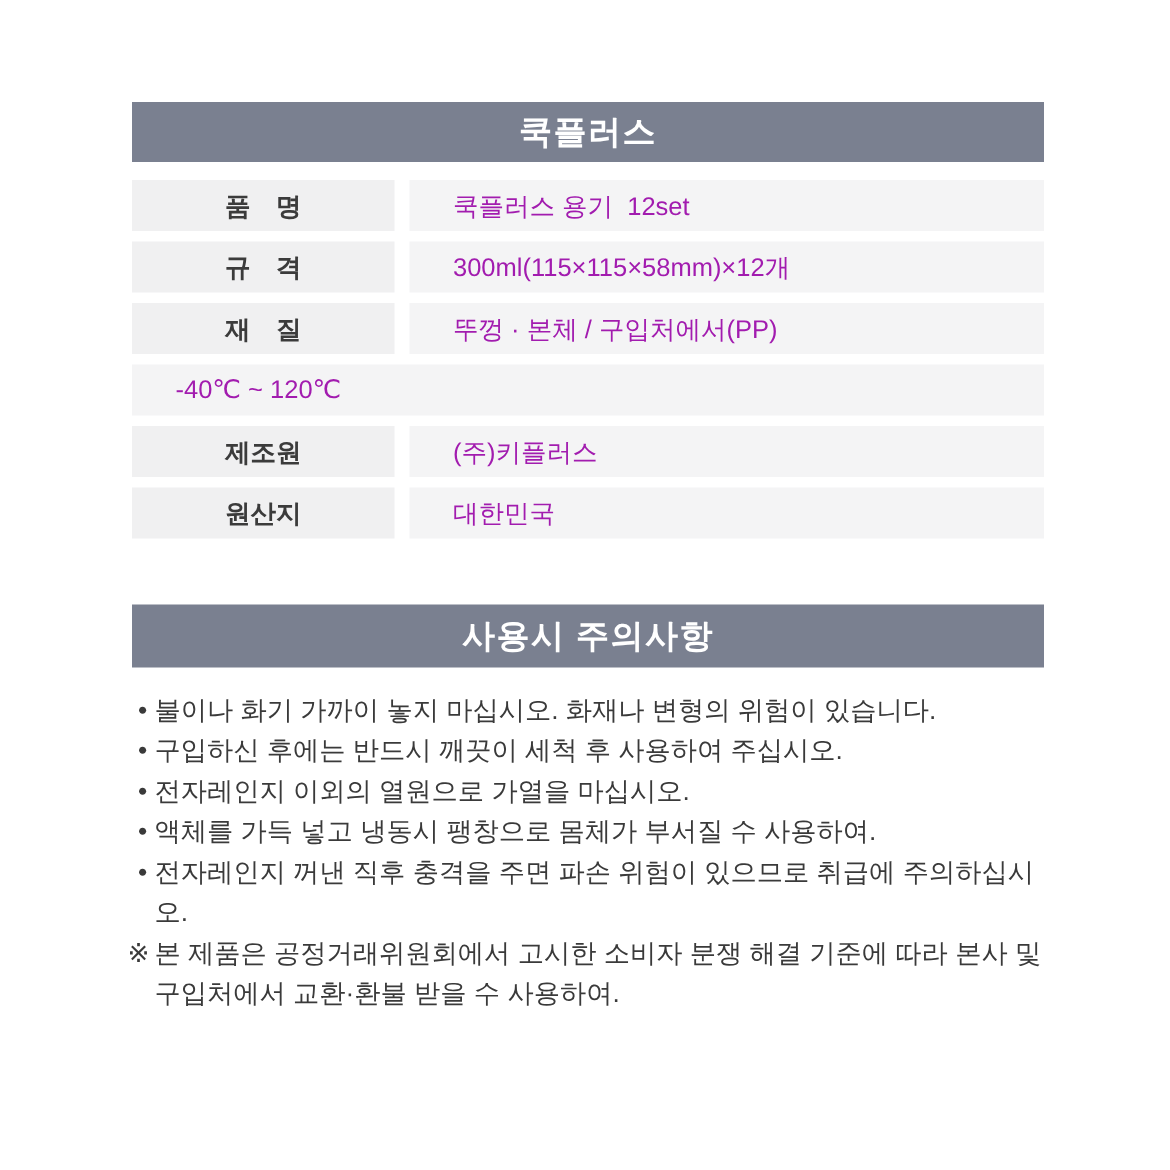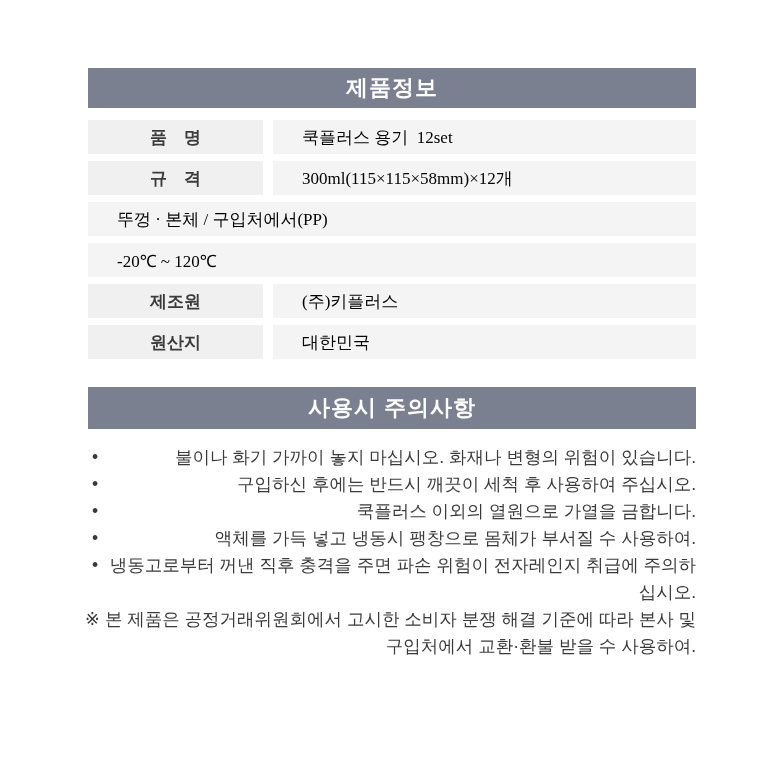--- a/index.html
+++ b/index.html
@@ -12,73 +12,73 @@
   .sheet { position: relative; width: 780px; height: 780px; background: #ffffff; overflow: hidden; }
   .content { position: absolute; left: 88px; top: 68px; width: 608px; }
 
   .section-header {
     height: 40px;
     background: #7a8090;
     color: #ffffff;
     display: flex; align-items: center; justify-content: center;
     font-size: 22px; font-weight: 700; letter-spacing: 1px;
   }
-  .section-header.second { margin-top: 28px; height: 42px; }
+  .section-header.second { margin-top: 44px; height: 42px; }
 
   .info-table { margin-top: 12px; display: flex; flex-direction: column; gap: 7px; }
   .info-row { display: flex; gap: 10px; height: 34px; }
   .info-label {
     width: 175px; background: #f0f0f1;
     display: flex; align-items: center; justify-content: center;
     font-size: 17px; font-weight: 700; color: #3b3b3b;
     white-space: pre;
   }
   .info-value {
     flex: 1; background: #f4f4f5;
     display: flex; align-items: center;
     padding-left: 29px;
-    font-size: 17px; color: #000000;
+    font-size: 17px; color: #a21caf;
     white-space: pre-wrap;
-    font-family: Liberation Serif, serif;
   }
 
   .notes {
     margin-top: 15px;
     font-size: 17.5px; line-height: 27px; color: #3a3a3a;
   }
   .note-item { display: flex; }
   .note-marker { flex: 0 0 auto; }
   .note-item.bullet .note-marker { width: 11px; margin-left: 4px; color: #3a3a3a; }
   .note-item.ref .note-marker { width: 18px; margin-left: -3px; }
-  .note-text { flex: 1 1 auto; text-align: right; }
+  .note-text { flex: 1 1 auto; }
 </style>
 </head>
 <body>
 
 <div class="sheet">
   <div class="content">
 
     <div class="section-header">
-      <span>제품정보</span>
+      <span>쿡플러스</span>
     </div>
 
     <div class="info-table">
       <div class="info-row">
         <div class="info-label">품　명</div>
         <div class="info-value">쿡플러스 용기  12set</div>
       </div>
       <div class="info-row">
         <div class="info-label">규　격</div>
         <div class="info-value">300ml(115×115×58mm)×12개</div>
       </div>
       <div class="info-row">
+        <div class="info-label">재　질</div>
         <div class="info-value">뚜껑 · 본체 / 구입처에서(PP)</div>
       </div>
       <div class="info-row">
-        <div class="info-value">-20℃ ~ 120℃</div>
+        <div class="info-value">-40℃ ~ 120℃</div>
       </div>
       <div class="info-row">
         <div class="info-label">제조원</div>
         <div class="info-value">(주)키플러스</div>
       </div>
       <div class="info-row">
         <div class="info-label">원산지</div>
         <div class="info-value">대한민국</div>
       </div>
     </div>
@@ -91,29 +91,29 @@
       <div class="note-item bullet">
         <span class="note-marker">•</span>
         <span class="note-text">불이나 화기 가까이 놓지 마십시오. 화재나 변형의 위험이 있습니다.</span>
       </div>
       <div class="note-item bullet">
         <span class="note-marker">•</span>
         <span class="note-text">구입하신 후에는 반드시 깨끗이 세척 후 사용하여 주십시오.</span>
       </div>
       <div class="note-item bullet">
         <span class="note-marker">•</span>
-        <span class="note-text">쿡플러스 이외의 열원으로 가열을 금합니다.</span>
+        <span class="note-text">전자레인지 이외의 열원으로 가열을 마십시오.</span>
       </div>
       <div class="note-item bullet">
         <span class="note-marker">•</span>
         <span class="note-text">액체를 가득 넣고 냉동시 팽창으로 몸체가 부서질 수 사용하여.</span>
       </div>
       <div class="note-item bullet">
         <span class="note-marker">•</span>
-        <span class="note-text">냉동고로부터 꺼낸 직후 충격을 주면 파손 위험이 전자레인지 취급에 주의하십시오.</span>
+        <span class="note-text">전자레인지 꺼낸 직후 충격을 주면 파손 위험이 있으므로 취급에 주의하십시오.</span>
       </div>
       <div class="note-item ref">
         <span class="note-marker">※</span>
         <span class="note-text">본 제품은 공정거래위원회에서 고시한 소비자 분쟁 해결 기준에 따라 본사 및 구입처에서 교환·환불 받을 수 사용하여.</span>
       </div>
     </div>
 
   </div>
 </div>
 

